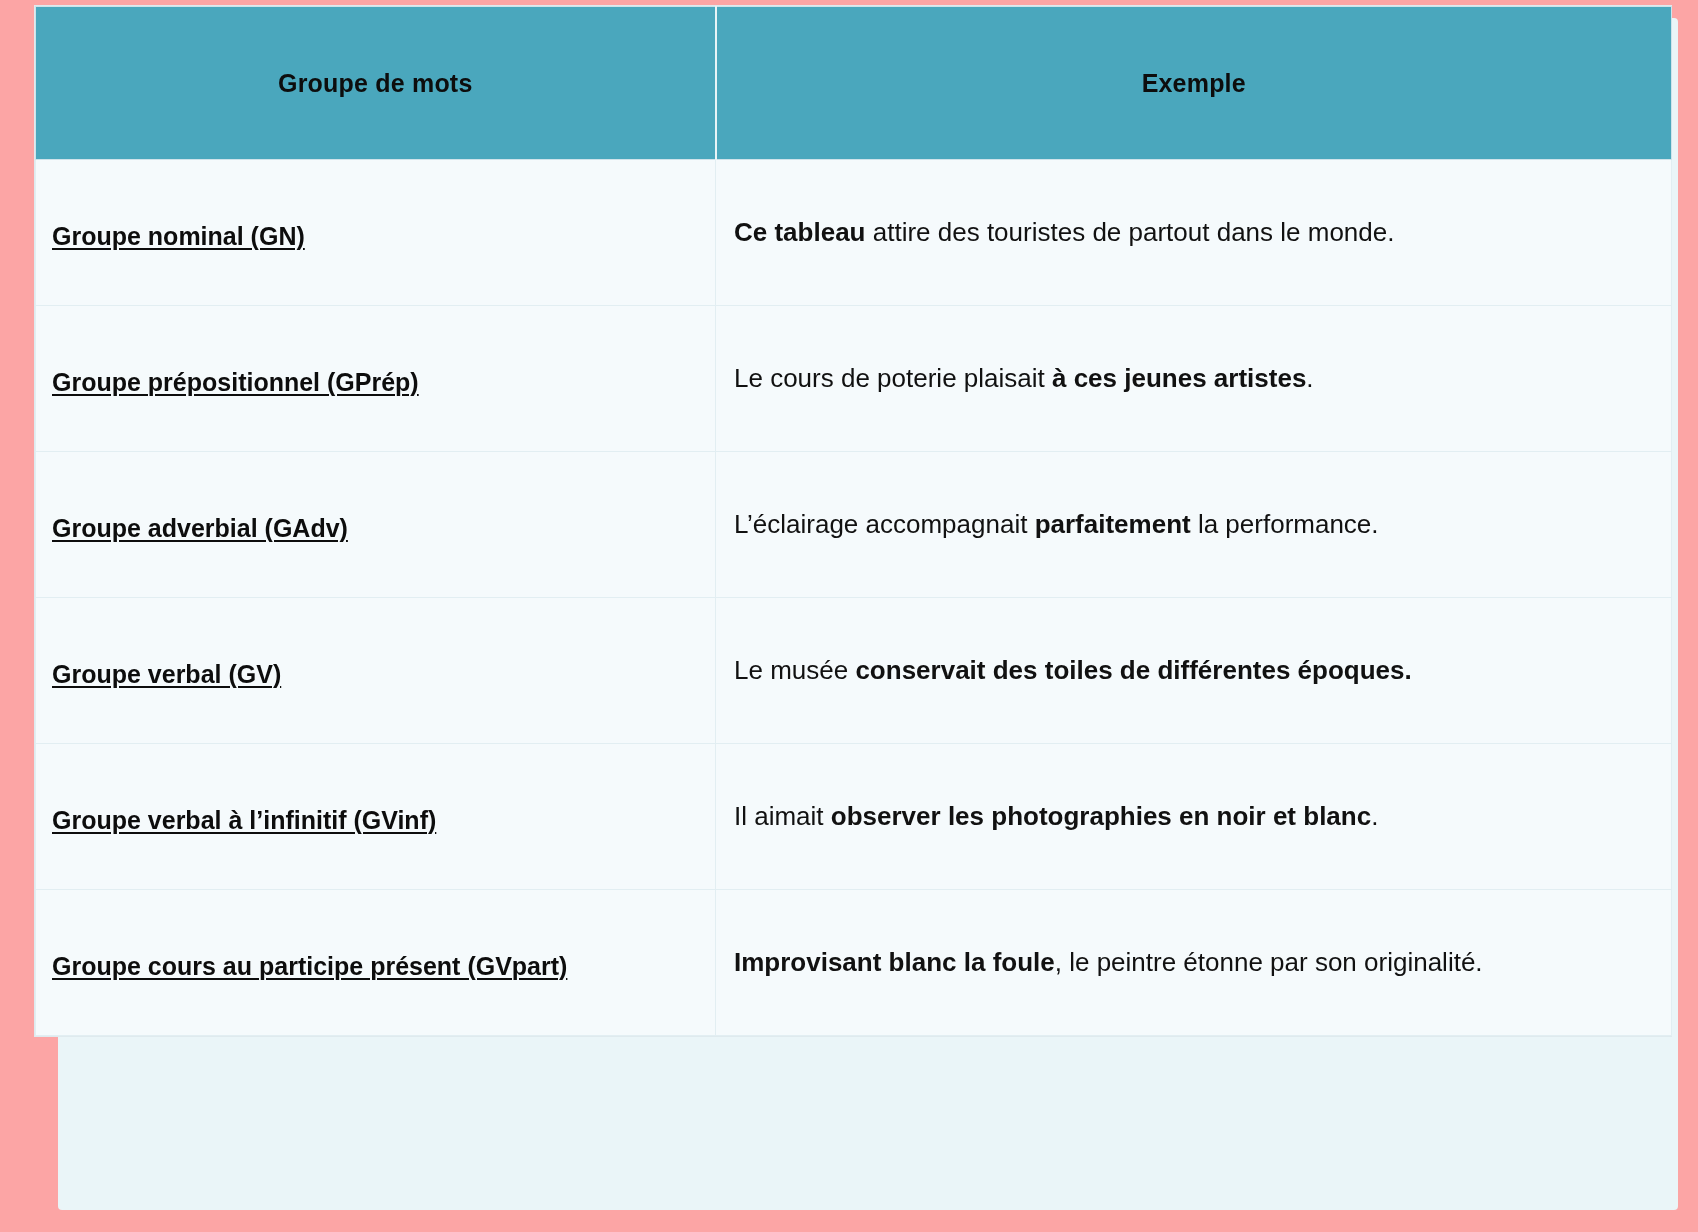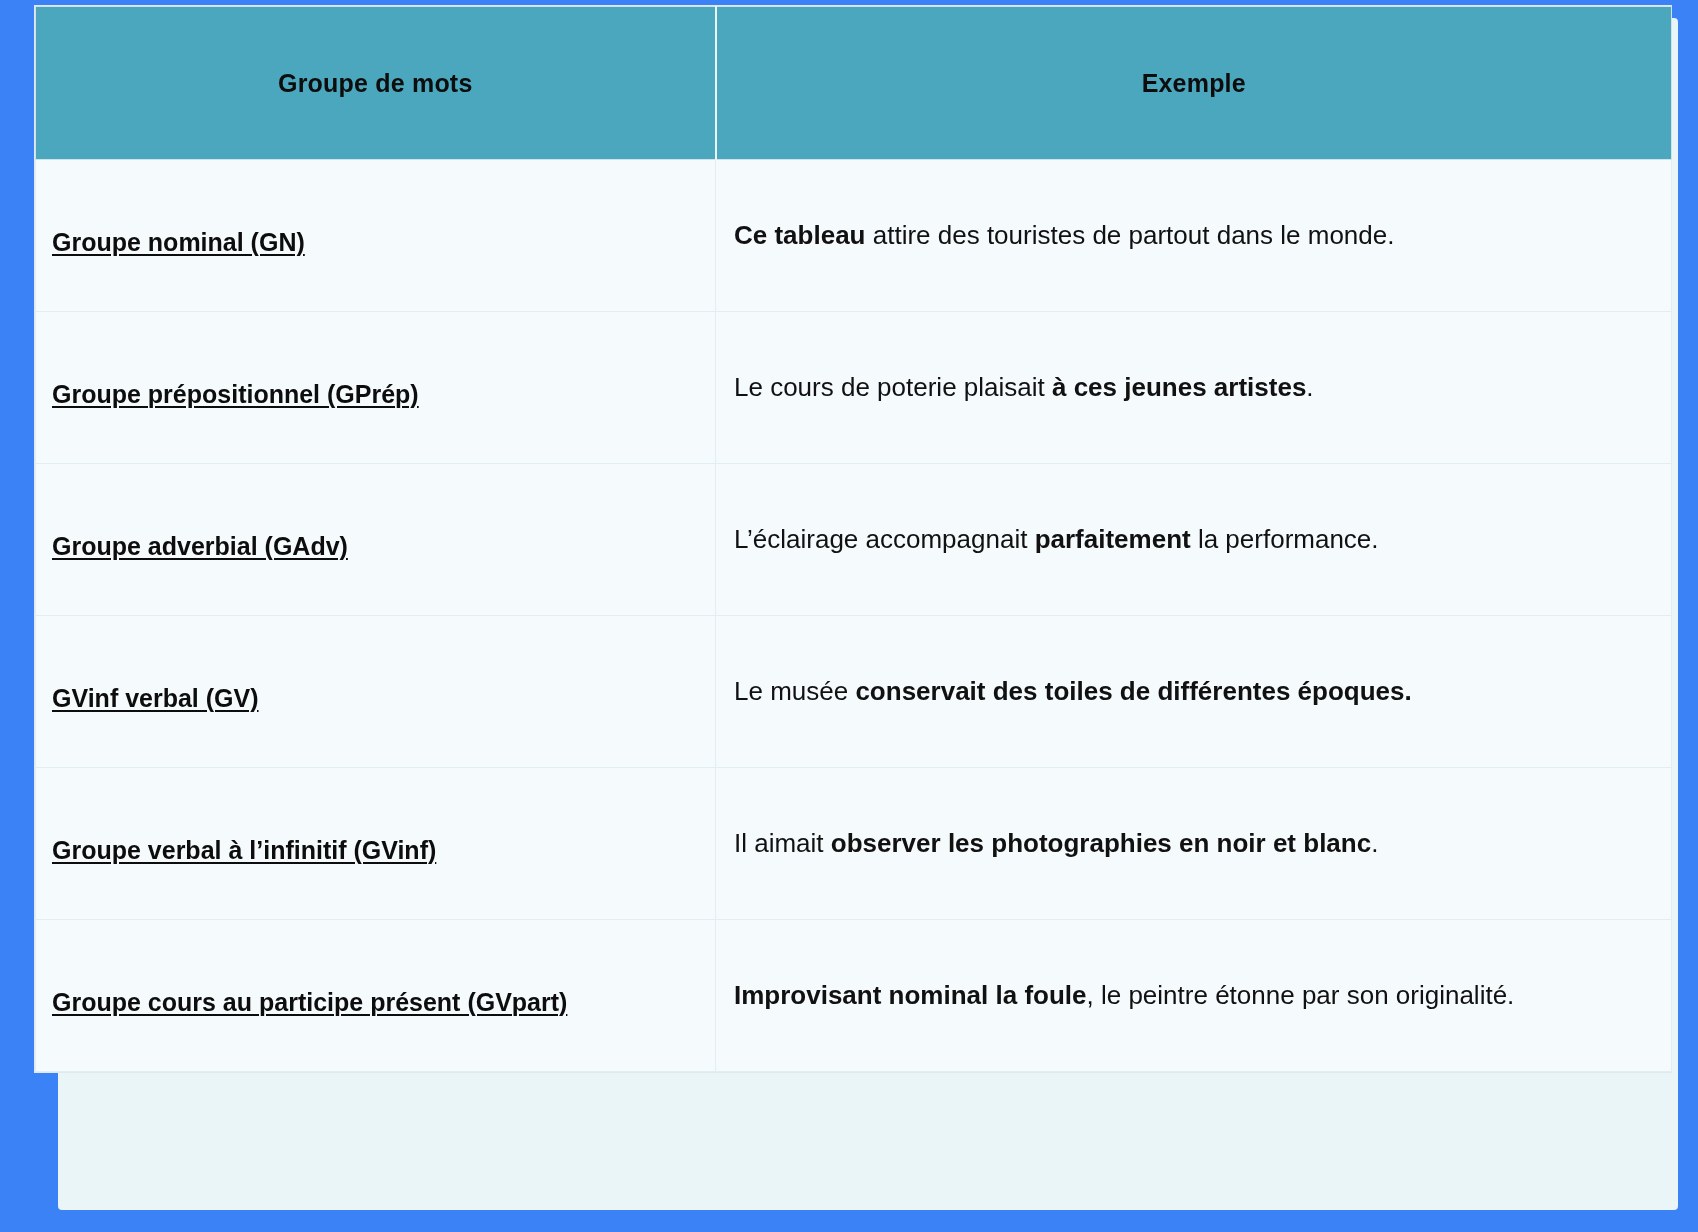--- a/index.html
+++ b/index.html
@@ -10,21 +10,21 @@
     height: 1232px;
     font-family: "Liberation Sans", sans-serif;
   }
 
   .page {
     position: relative;
     width: 1698px;
     height: 1232px;
     box-sizing: border-box;
     padding: 0;
-    background: #3b82f6;
+    background: #fca5a5;
     text-decoration: underline;
   }
 
   .table-shadow {
     position: absolute;
     left: 58px;
     top: 18px;
     width: 1620px;
     height: 1192px;
     background: #eaf5f8;
@@ -70,21 +70,21 @@
   table.groupes tbody td {
     border: 1px solid #e2eef2;
     vertical-align: middle;
     font-size: 25px;
     color: #111111;
     height: 137px;
     line-height: 1.35;
   }
 
   table.groupes tbody td.term {
-    padding: 14px 18px 0 16px;
+    padding: 8px 18px 0 16px;
   }
 
   table.groupes tbody td.example {
     padding: 0 20px 0 18px;
   }
 
   .term-text {
     font-weight: bold;
     text-decoration: underline;
     text-underline-offset: 3px;
@@ -124,27 +124,27 @@
           </tr>
           <tr>
             <td class="term"><span class="term-text">Groupe prépositionnel (GPrép)</span></td>
             <td class="example"><span class="ex"><span>Le cours de poterie plaisait </span><b>à ces jeunes artistes</b><span>.</span></span></td>
           </tr>
           <tr>
             <td class="term"><span class="term-text">Groupe adverbial (GAdv)</span></td>
             <td class="example"><span class="ex"><span>L’éclairage accompagnait </span><b>parfaitement</b><span> la performance.</span></span></td>
           </tr>
           <tr>
-            <td class="term"><span class="term-text">GVinf verbal (GV)</span></td>
+            <td class="term"><span class="term-text">Groupe verbal (GV)</span></td>
             <td class="example"><span class="ex"><span>Le musée </span><b>conservait des toiles de différentes époques.</b></span></td>
           </tr>
           <tr>
             <td class="term"><span class="term-text">Groupe verbal à l’infinitif (GVinf)</span></td>
             <td class="example"><span class="ex"><span>Il aimait </span><b>observer les photographies en noir et blanc</b><span>.</span></span></td>
           </tr>
           <tr>
             <td class="term"><span class="term-text">Groupe cours au participe présent (GVpart)</span></td>
-            <td class="example"><span class="ex"><b>Improvisant nominal la foule</b><span>, le peintre étonne par son originalité.</span></span></td>
+            <td class="example"><span class="ex"><b>Improvisant blanc la foule</b><span>, le peintre étonne par son originalité.</span></span></td>
           </tr>
         </tbody>
     </table>
   </div>
 </div>
 
 </body></html>

